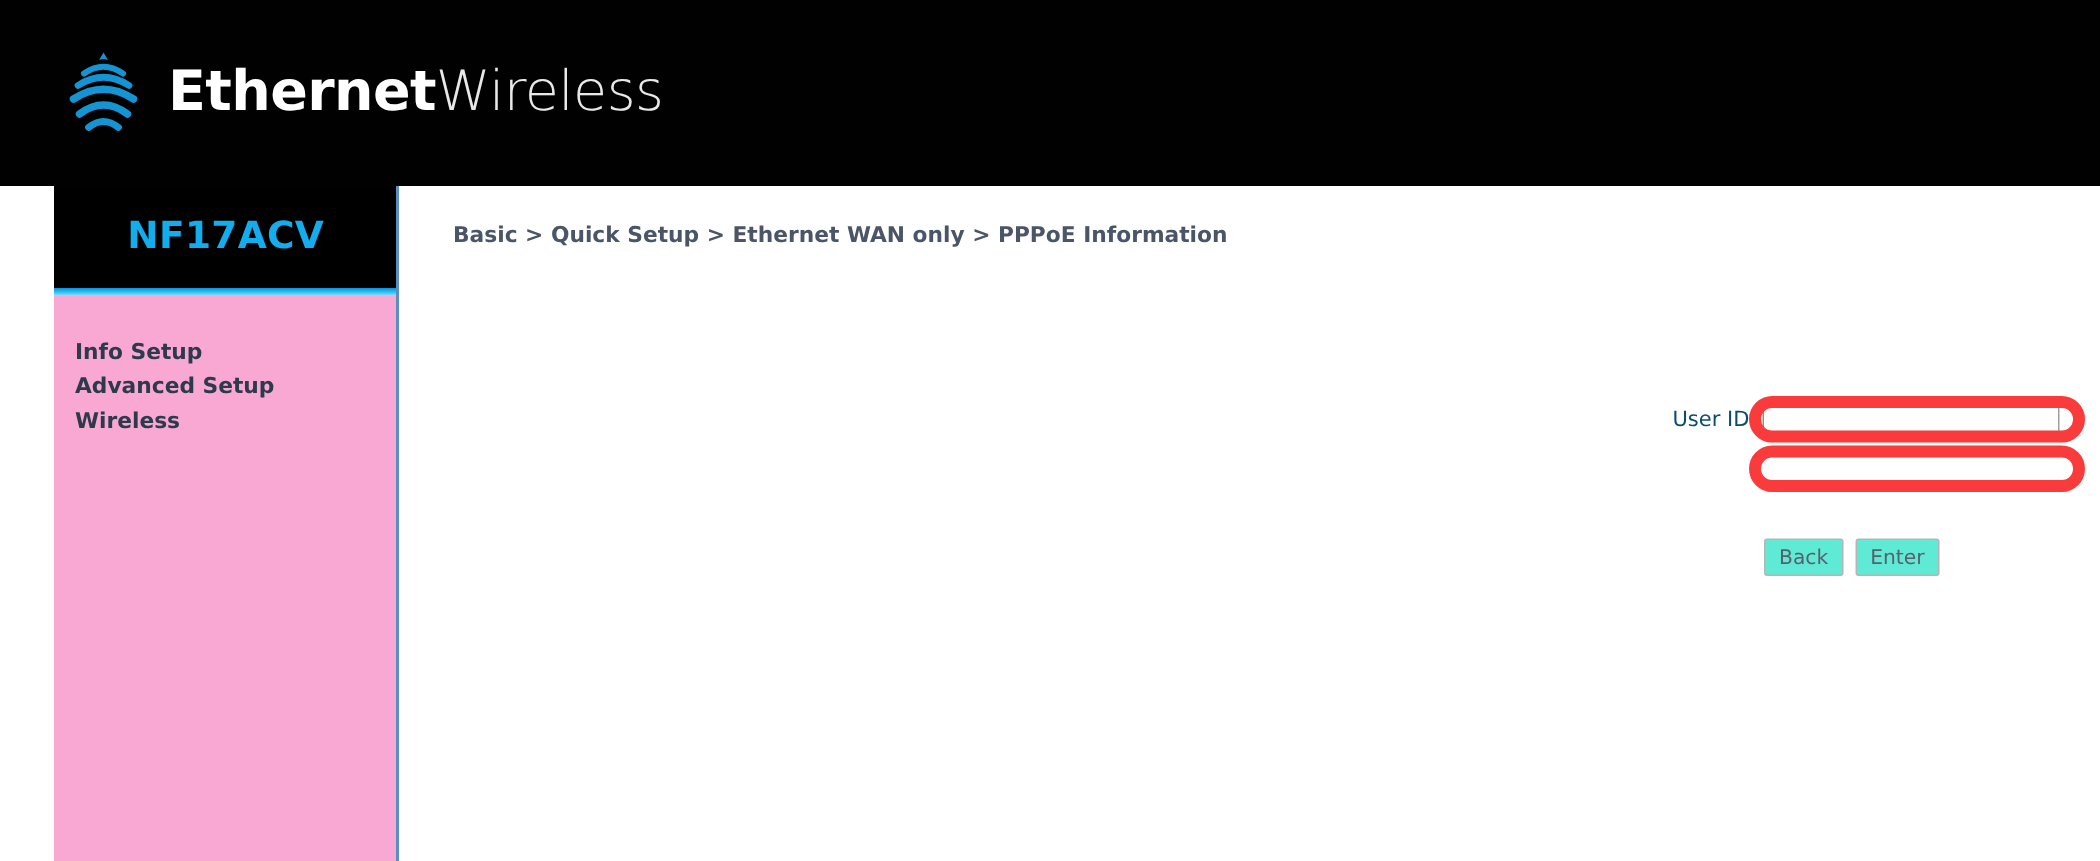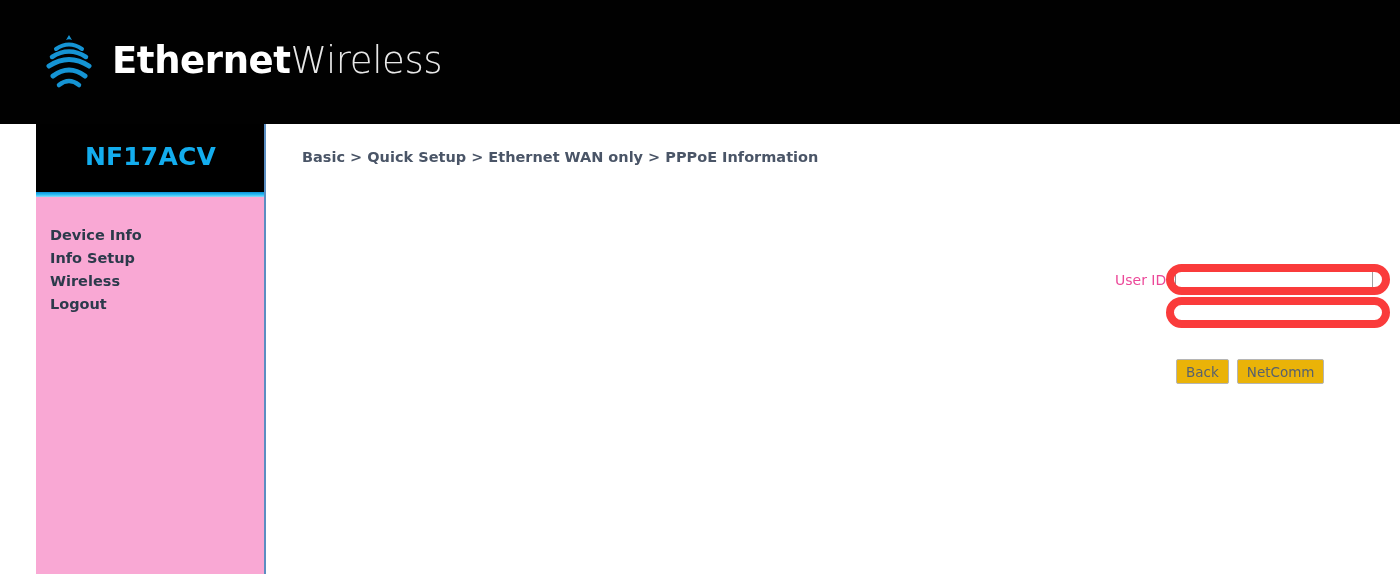--- a/index.html
+++ b/index.html
@@ -142,21 +142,21 @@
     display: flex;
     align-items: center;
     height: 26px;
     margin-bottom: 2px;
   }
   .form-label {
     width: 79px;
     text-align: right;
     padding-right: 4px;
     font-size: 14px;
-    color: #ec4899;
+    color: #0c4a6e;
     white-space: nowrap;
   }
   .form-input {
     width: 198px;
     height: 19px;
     box-sizing: border-box;
     border: 1px solid #a0a0a0;
     border-top-color: #8d8d8d;
     border-left-color: #8d8d8d;
     background: #ffffff;
@@ -171,21 +171,21 @@
   #button-row {
     position: absolute;
     left: 946px; top: 235px;
     display: flex;
     gap: 8px;
   }
   .form-button {
     min-width: 51px;
     height: 25px;
     box-sizing: border-box;
-    background: #eab308;
+    background: #5eead4;
     border: 1px solid #b5b5b5;
     border-radius: 2px;
     color: #57616e;
     font-family: "DejaVu Sans", "Liberation Sans", sans-serif;
     font-size: 13.5px;
     cursor: pointer;
     padding: 0 9px;
   }
 
   
@@ -231,43 +231,42 @@
     </div>
   </div>
 </div>
 
 <div id="sidebar">
   <div id="sidebar-header">
     <div id="model-name">NF17ACV</div>
   </div>
   <div id="sidebar-accent"></div>
   <nav id="sidebar-nav">
-    <a class="nav-item">Device Info</a>
     <a class="nav-item">Info Setup</a>
+    <a class="nav-item">Advanced Setup</a>
     <a class="nav-item">Wireless</a>
-    <a class="nav-item">Logout</a>
   </nav>
   <div id="sidebar-right-rule"></div>
 </div>
 
 <div id="content-panel">
 
   <div id="breadcrumb">Basic &gt; Quick Setup &gt; Ethernet WAN only &gt; PPPoE Information</div>
 
 
   <div id="form-block">
     <div class="form-row">
       <label class="form-label">User ID:</label>
       <input class="form-input" type="text" value="" style="">
     </div>
   </div>
 
   <div id="button-row">
     <button class="form-button">Back</button>
-    <button class="form-button">NetComm</button>
+    <button class="form-button">Enter</button>
   </div>
 
 </div>
 
 <div id="annotation-layer">
   <div class="annot-ring" id="annot-userid"></div>
   <div class="annot-ring" id="annot-password"></div>
 </div>
 
 </body></html>

